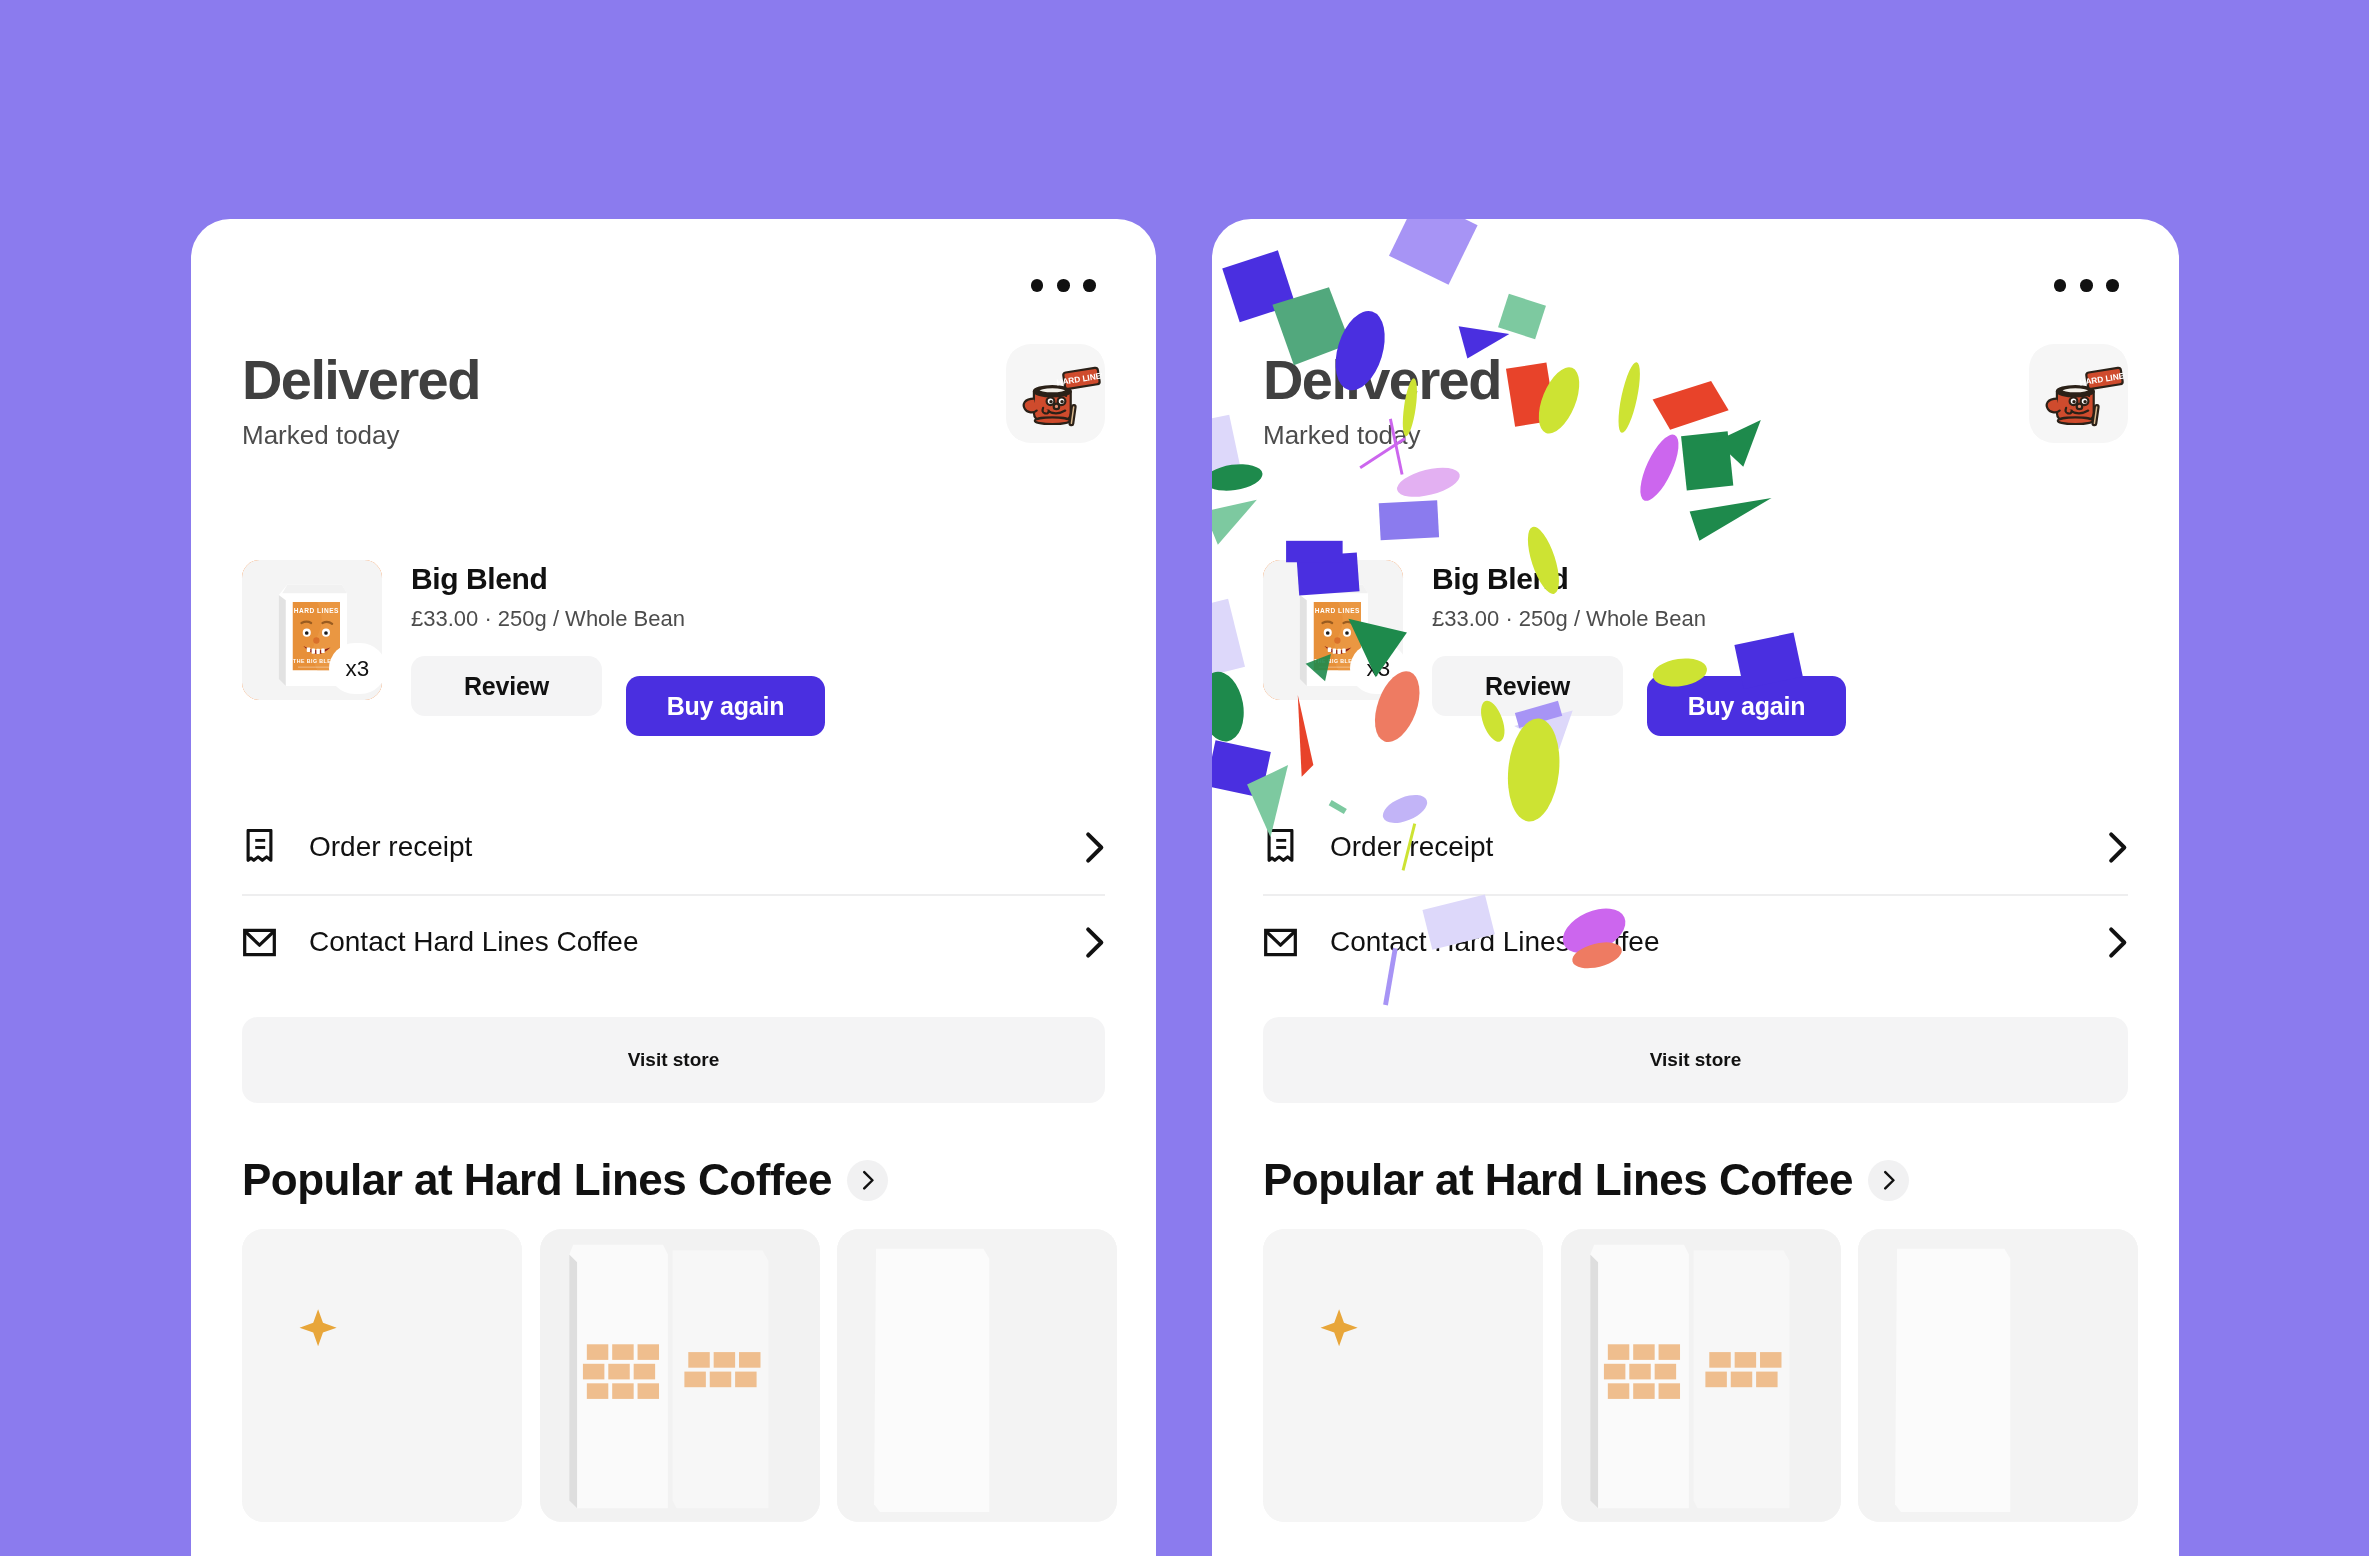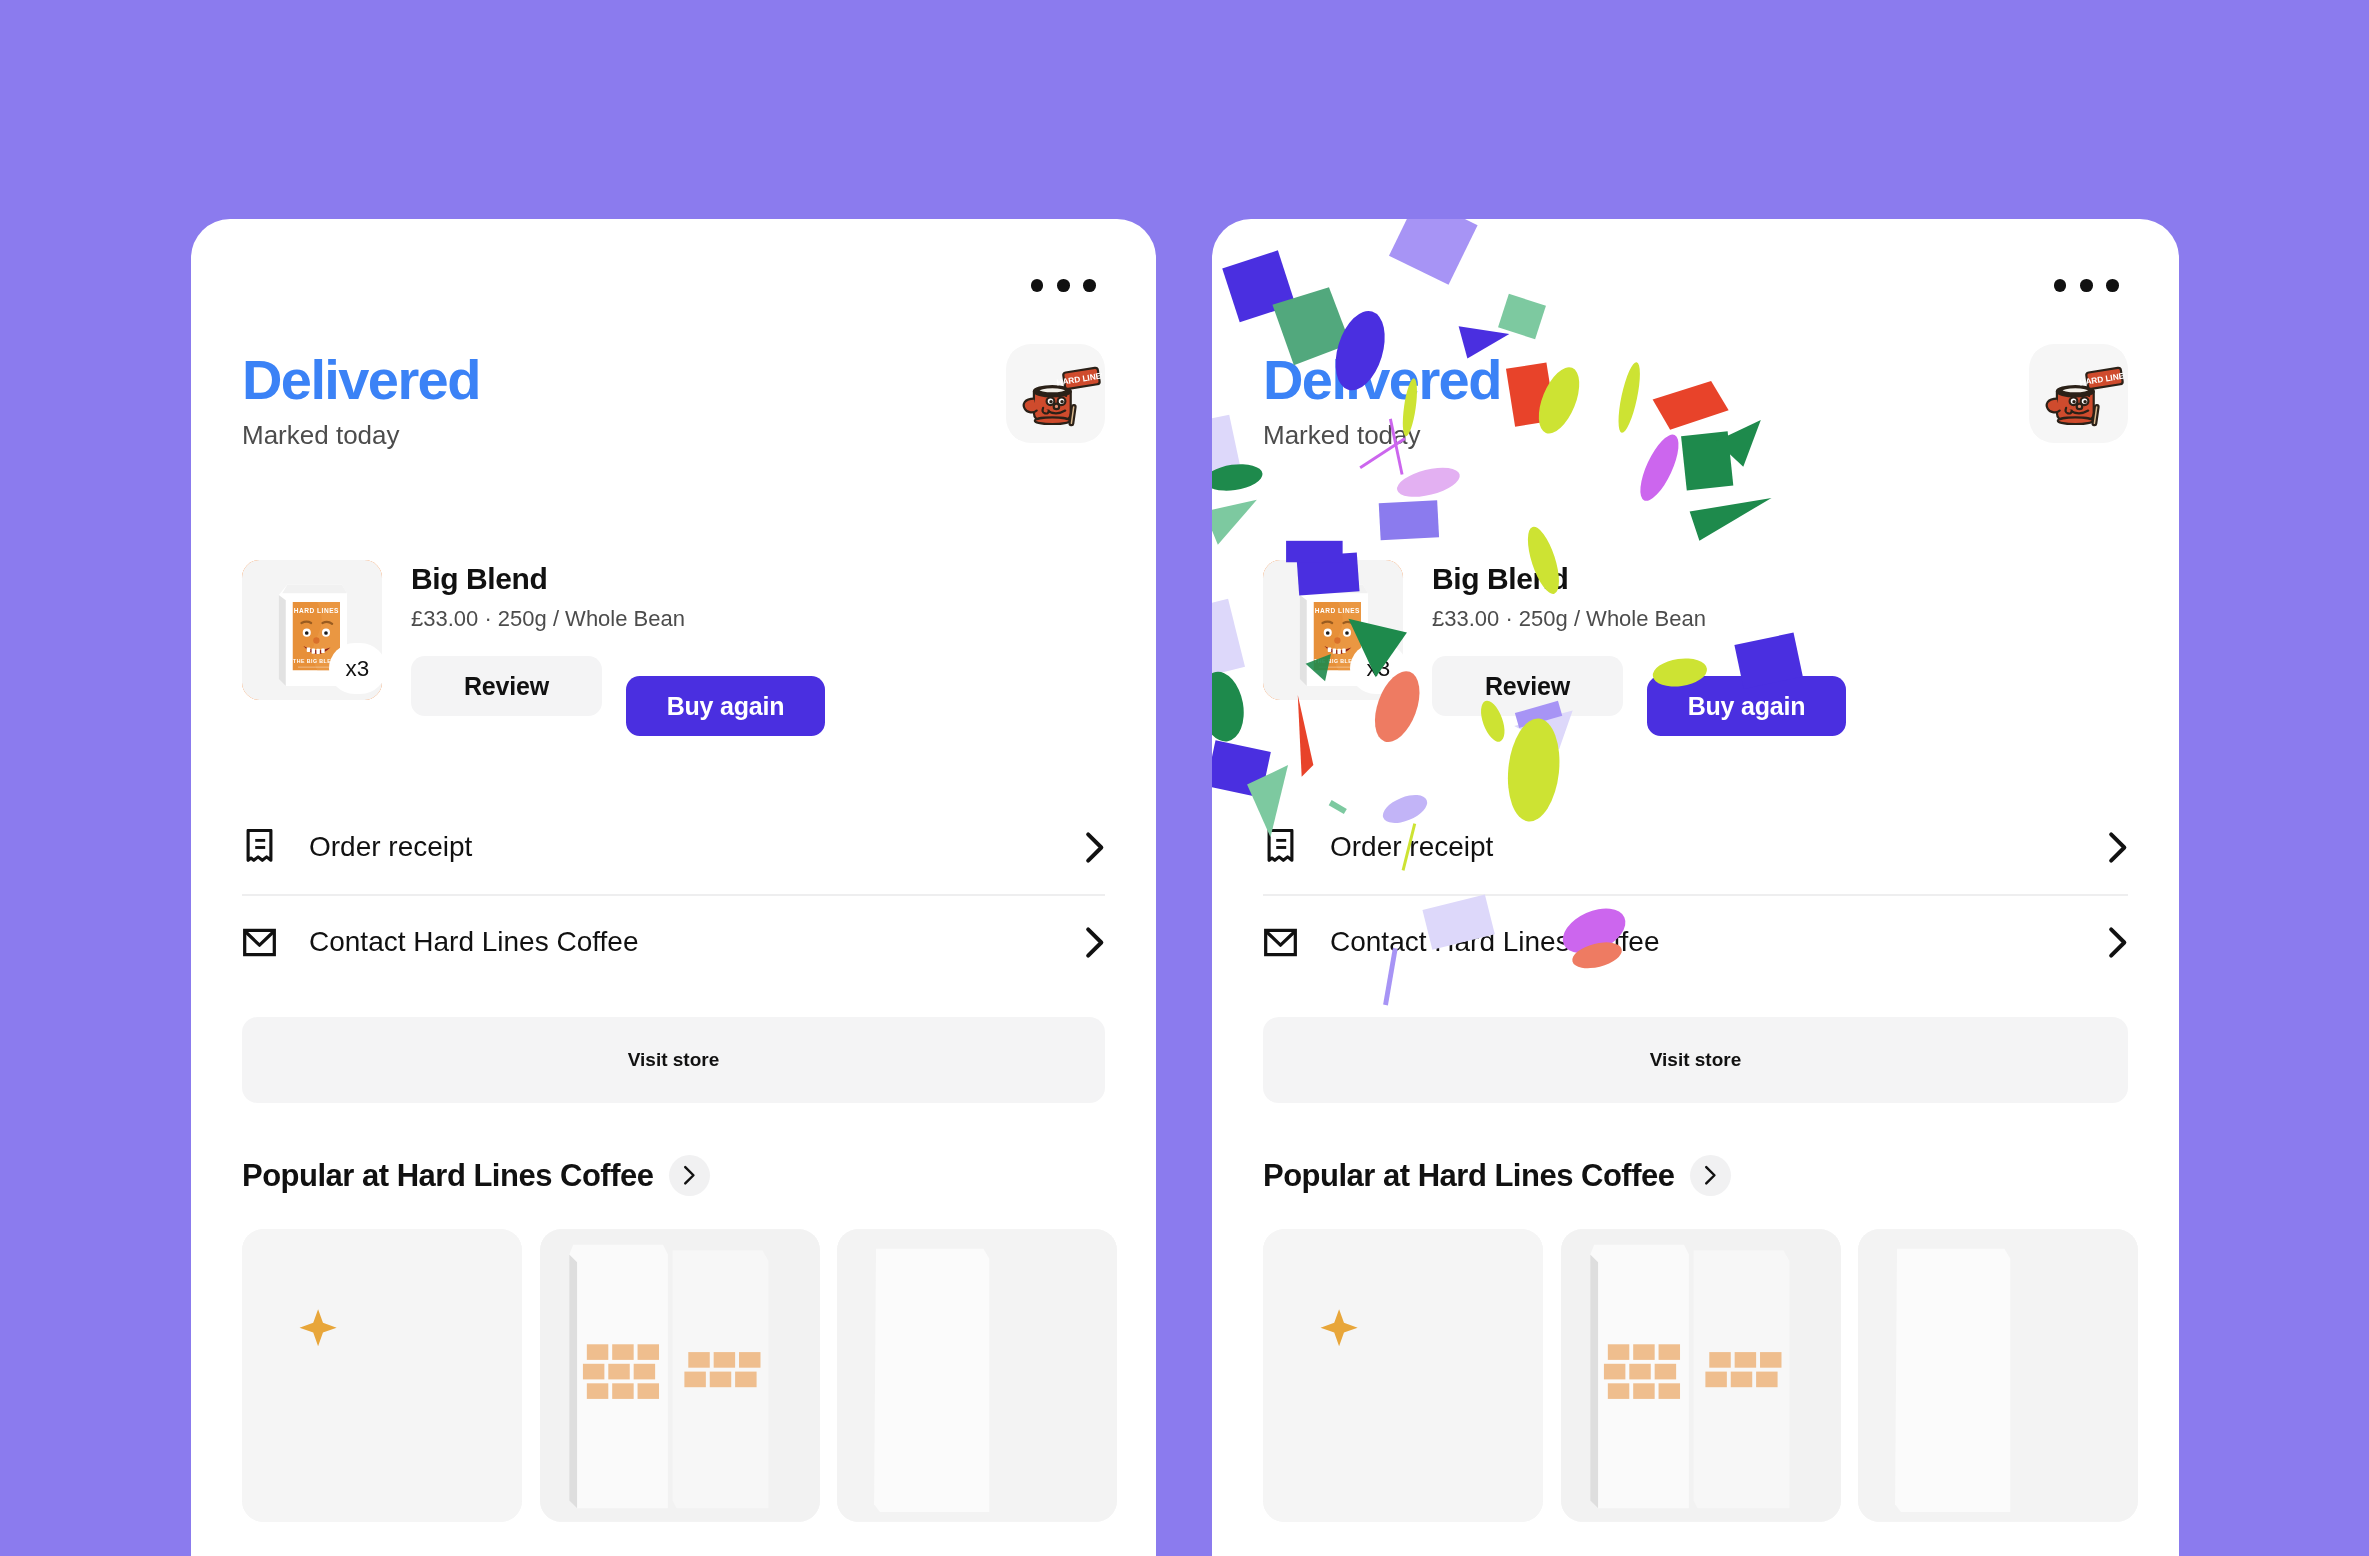--- a/index.html
+++ b/index.html
@@ -31,21 +31,21 @@
     position: absolute; top: 60px; right: 60px;
     display: flex; gap: 13.7px; align-items: center;
     cursor: pointer;
   }
   .kebab i { width: 12.7px; height: 12.7px; border-radius: 50%; background: #111; display: block; }
 
   
   .hdr { position: absolute; left: 51px; top: 132px; }
   .hdr h1 {
     font-size: 56px; font-weight: 700; letter-spacing: -1.6px;
-    color: #3b82f6; line-height: 1.05;
+    color: #404040; line-height: 1.05;
   }
   .hdr .sub {
     margin-top: 10.7px; font-size: 26px; color: #4c4c4c; font-weight: 400;
   }
 
   
   .avatar {
     position: absolute; right: 51px; top: 125px;
     width: 99px; height: 99px;
     border-radius: 25px; background: #f6f6f6;
@@ -106,21 +106,21 @@
     background: #f4f4f5; color: #111;
     font-family: "Liberation Sans", sans-serif;
     font-size: 19px; font-weight: 700; cursor: pointer;
   }
 
   
   .pop {
     position: absolute; left: 51px; top: 936px;
     display: flex; align-items: center; gap: 15.6px;
   }
-  .pop h2 { font-size: 31px; font-weight: 700; color: #111; letter-spacing: -0.5px; }
+  .pop h2 { font-size: 44px; font-weight: 700; color: #111; letter-spacing: -0.5px; }
   .pop .pill {
     width: 41px; height: 41px; border-radius: 50%;
     background: #f1f1f2; display: flex; align-items: center; justify-content: center;
     cursor: pointer;
   }
   .pop .pill svg { width: 12.7px; height: 20.5px; }
 
   .shelf {
     position: absolute; left: 51px; top: 1010px;
     display: flex; gap: 17.6px;

